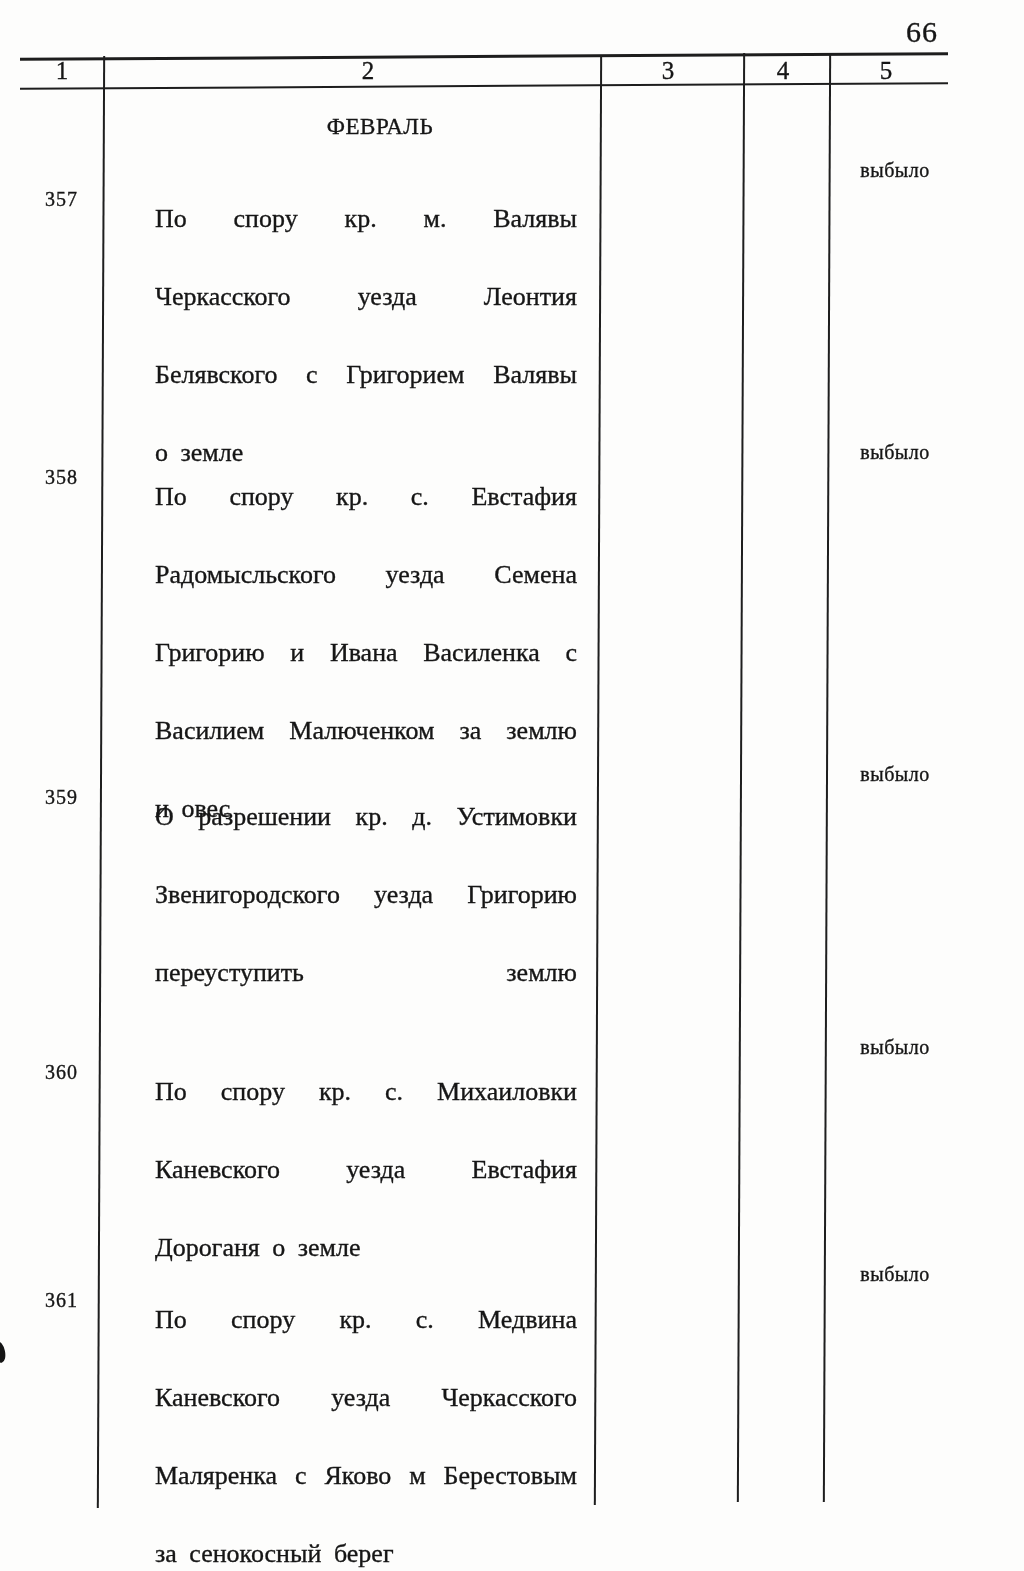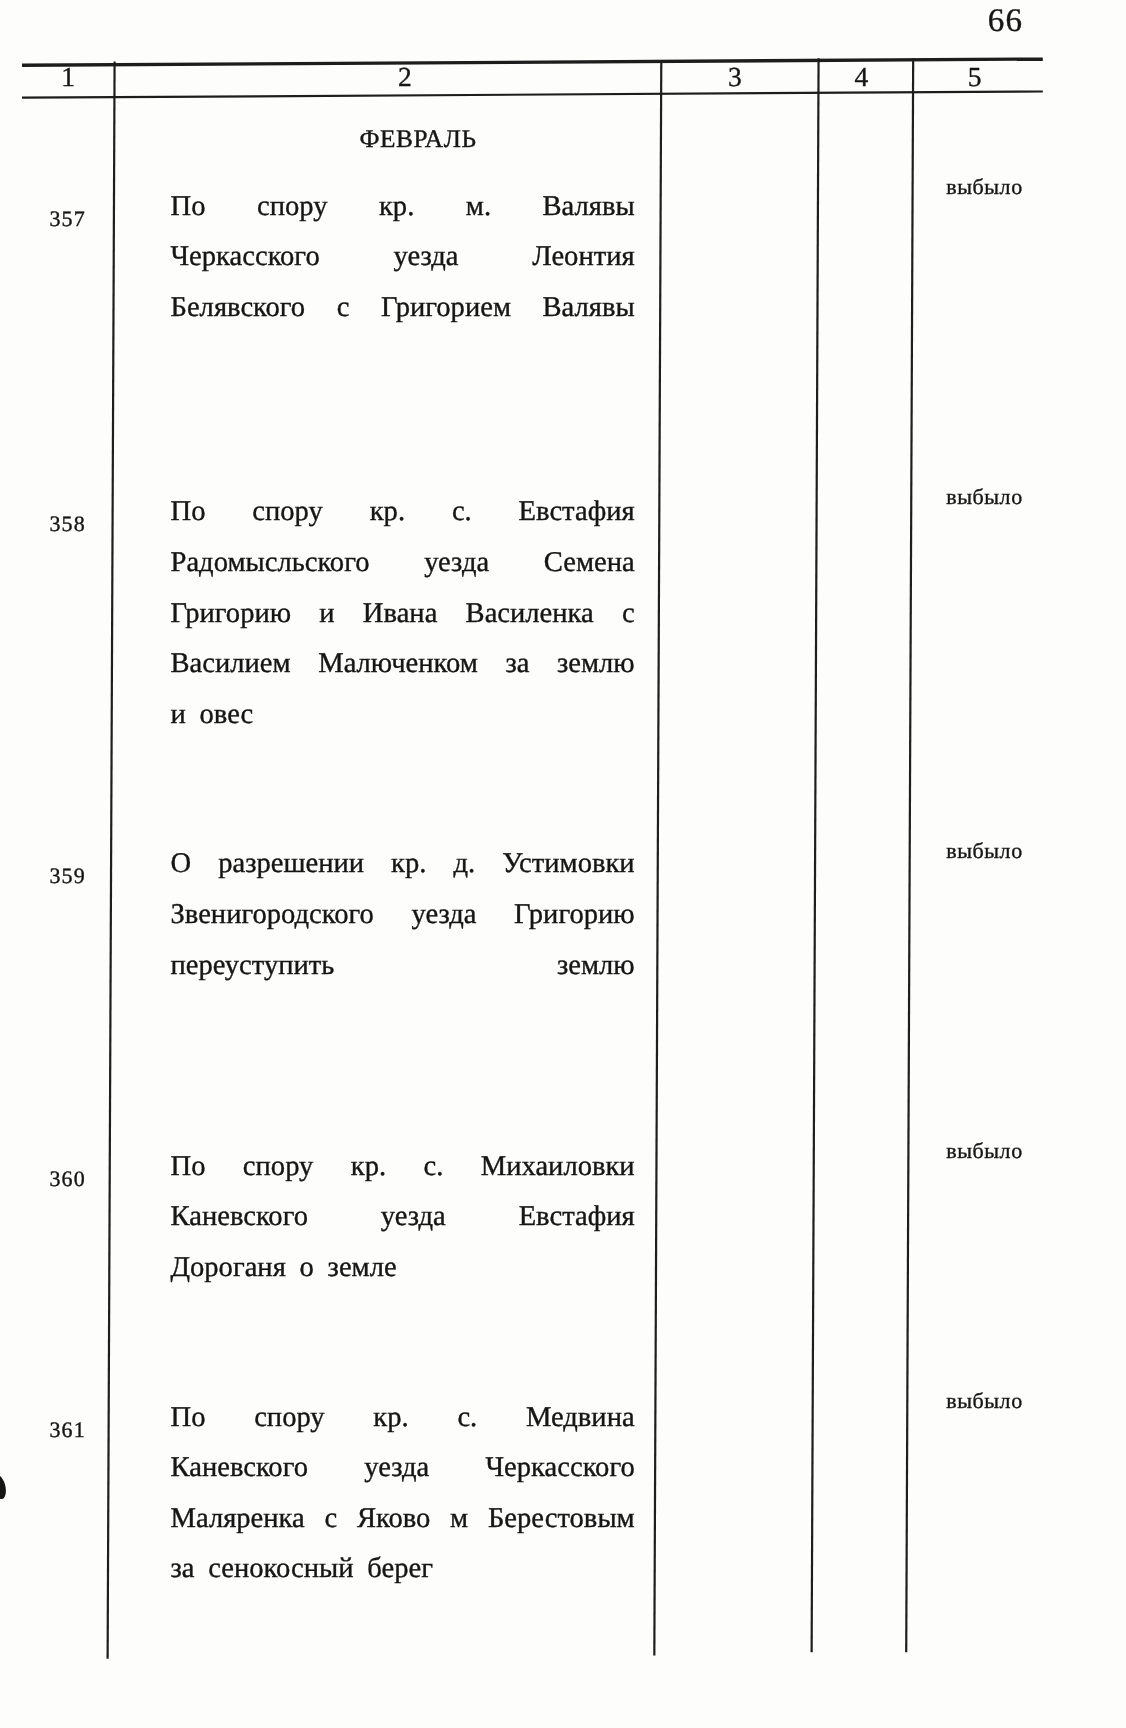--- a/index.html
+++ b/index.html
@@ -15,25 +15,25 @@
     overflow: hidden;
     font-family: "Liberation Serif", "DejaVu Serif", serif;
     color: #161616;
     -webkit-text-stroke: 0.35px #161616;
   }
 
   
   .page-number {
     position: absolute;
     left: 898px;
-    top: 3px;
+    top: 16px;
     width: 40px;
     font-size: 30px;
     line-height: 32px;
-    text-align: left;
+    text-align: right;
     letter-spacing: 1px;
   }
 
   
   .hrule {
     position: absolute;
     left: 20px;
     width: 928px;
     background: #1d1d1d;
     transform: rotate(-0.35deg);
@@ -99,20 +99,21 @@
     position: absolute;
     left: 155px;
     top: 0;
     width: 422px;
     font-size: 26px;
   }
   .entry-body .line {
     height: 46px;
     line-height: 46px;
     white-space: nowrap;
+    margin-top: 32px;
   }
   .entry-body .line.justify {
     display: flex;
     justify-content: space-between;
   }
   .entry-body .line.last {
     text-align: left;
     word-spacing: 6px;
   }
   .entry-status {
@@ -175,20 +176,21 @@
             <span>Черкасского</span>
             <span>уезда</span>
             <span>Леонтия</span>
           </div>
           <div class="line justify">
             <span>Белявского</span>
             <span>с</span>
             <span>Григорием</span>
             <span>Валявы</span>
           </div>
+          <div class="line last">о земле</div>
         </div>
       </div>
       <div class="entry-status" style="top: 155px;">выбыло</div>
       <div class="entry-row" style="top: 442px;">
         <div class="entry-num">358</div>
         <div class="entry-body">
           <div class="line justify">
             <span>По</span>
             <span>спору</span>
             <span>кр.</span>

